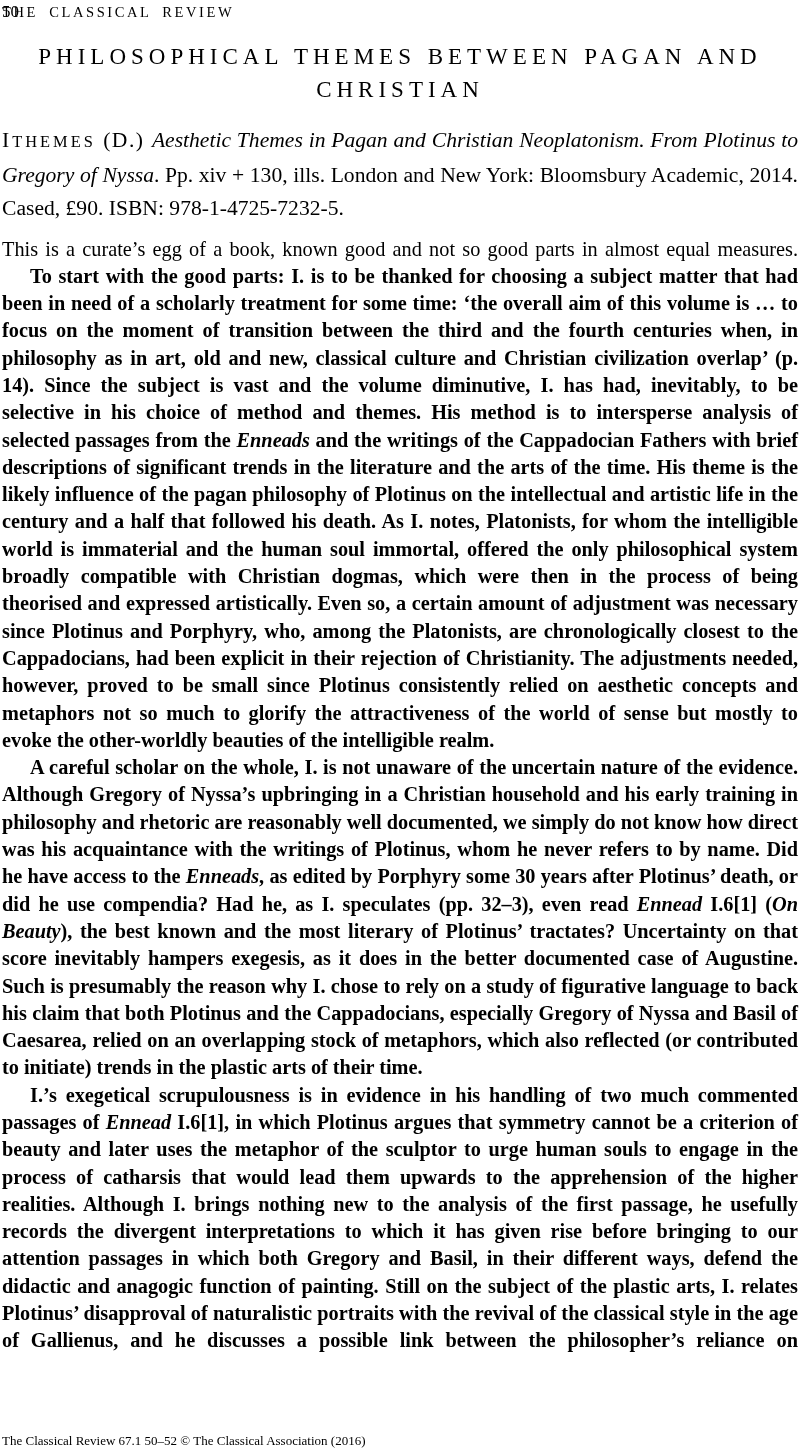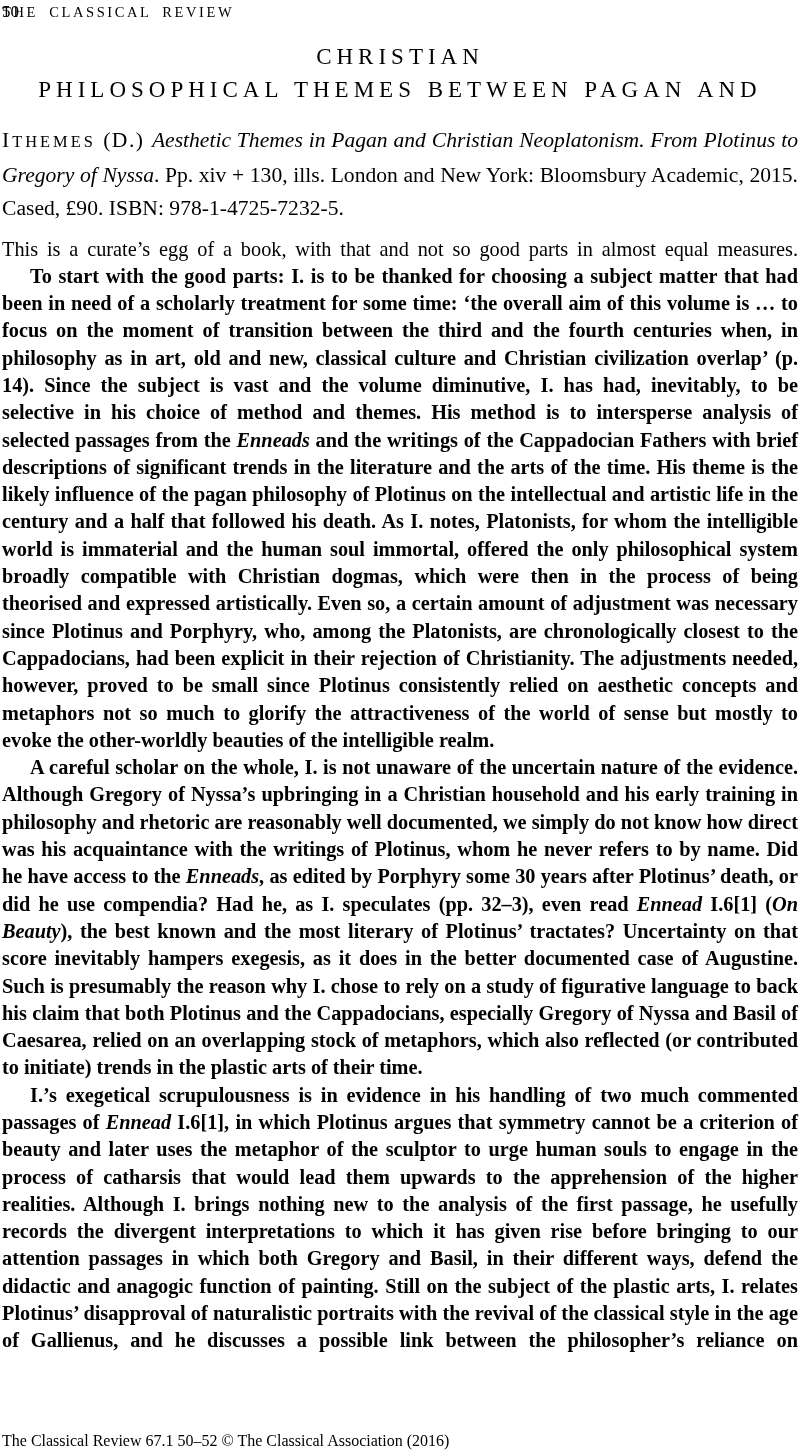--- a/index.html
+++ b/index.html
@@ -71,44 +71,44 @@
     line-height: 27.3px;
     text-align: justify;
   }
   .body-para { margin: 0; }
   .body-para.indent { text-indent: 28px; font-weight: bold; }
   .body-para.fill { text-align-last: justify; }
   .page-footer {
     position: absolute;
     left: 2px;
     bottom: 4px;
-    font-size: 16px;
+    font-size: 13px;
     line-height: 20px;
   }
 </style>
 </head>
 <body>
 
 <div class="page">
 
   <div class="running-header">
     <span class="page-number">50</span>
     <span class="journal-name">THE CLASSICAL REVIEW</span>
   </div>
 
   <h1 class="article-title">
+    <div>PHILOSOPHICAL THEMES BETWEEN PAGAN AND</div>
     <div>CHRISTIAN</div>
-    <div>PHILOSOPHICAL THEMES BETWEEN PAGAN AND</div>
   </h1>
 
-  <p class="citation"><span class="seg seg-cap">I</span><span class="seg seg-sc">THEMES</span><span class="seg seg-spaced"> (D.) </span><span class="seg seg-i">Aesthetic Themes in Pagan and Christian Neoplatonism. From Plotinus to Gregory of Nyssa</span><span class="seg">. Pp. xiv + 130, ills. London and New York: Bloomsbury Academic, 2015. Cased, £90. ISBN: 978-1-4725-7232-5.</span></p>
+  <p class="citation"><span class="seg seg-cap">I</span><span class="seg seg-sc">THEMES</span><span class="seg seg-spaced"> (D.) </span><span class="seg seg-i">Aesthetic Themes in Pagan and Christian Neoplatonism. From Plotinus to Gregory of Nyssa</span><span class="seg">. Pp. xiv + 130, ills. London and New York: Bloomsbury Academic, 2014. Cased, £90. ISBN: 978-1-4725-7232-5.</span></p>
 
 
   <div class="review-body">
-      <p class="body-para fill"><span class="seg">This is a curate’s egg of a book, with that and not so good parts in almost equal measures.</span></p>
+      <p class="body-para fill"><span class="seg">This is a curate’s egg of a book, known good and not so good parts in almost equal measures.</span></p>
       <p class="body-para indent"><span class="seg">To start with the good parts: I. is to be thanked for choosing a subject matter that had been in need of a scholarly treatment for some time: ‘the overall aim of this volume is … to focus on the moment of transition between the third and the fourth centuries when, in philosophy as in art, old and new, classical culture and Christian civilization overlap’ (p. 14). Since the subject is vast and the volume diminutive, I. has had, inevitably, to be selective in his choice of method and themes. His method is to intersperse analysis of selected passages from the </span><span class="seg seg-i">Enneads</span><span class="seg"> and the writings of the Cappadocian Fathers with brief descriptions of significant trends in the literature and the arts of the time. His theme is the likely influence of the pagan philosophy of Plotinus on the intellectual and artistic life in the century and a half that followed his death. As I. notes, Platonists, for whom the intelligible world is immaterial and the human soul immortal, offered the only philosophical system broadly compatible with Christian dogmas, which were then in the process of being theorised and expressed artistically. Even so, a certain amount of adjustment was necessary since Plotinus and Porphyry, who, among the Platonists, are chronologically closest to the Cappadocians, had been explicit in their rejection of Christianity. The adjustments needed, however, proved to be small since Plotinus consistently relied on aesthetic concepts and metaphors not so much to glorify the attractiveness of the world of sense but mostly to evoke the other-worldly beauties of the intelligible realm.</span></p>
       <p class="body-para indent"><span class="seg">A careful scholar on the whole, I. is not unaware of the uncertain nature of the evidence. Although Gregory of Nyssa’s upbringing in a Christian household and his early training in philosophy and rhetoric are reasonably well documented, we simply do not know how direct was his acquaintance with the writings of Plotinus, whom he never refers to by name. Did he have access to the </span><span class="seg seg-i">Enneads</span><span class="seg">, as edited by Porphyry some 30 years after Plotinus’ death, or did he use compendia? Had he, as I. speculates (pp. 32–3), even read </span><span class="seg seg-i">Ennead</span><span class="seg"> I.6[1] (</span><span class="seg seg-i">On Beauty</span><span class="seg">), the best known and the most literary of Plotinus’ tractates? Uncertainty on that score inevitably hampers exegesis, as it does in the better documented case of Augustine. Such is presumably the reason why I. chose to rely on a study of figurative language to back his claim that both Plotinus and the Cappadocians, especially Gregory of Nyssa and Basil of Caesarea, relied on an overlapping stock of metaphors, which also reflected (or contributed to initiate) trends in the plastic arts of their time.</span></p>
       <p class="body-para indent fill"><span class="seg">I.’s exegetical scrupulousness is in evidence in his handling of two much commented passages of </span><span class="seg seg-i">Ennead</span><span class="seg"> I.6[1], in which Plotinus argues that symmetry cannot be a criterion of beauty and later uses the metaphor of the sculptor to urge human souls to engage in the process of catharsis that would lead them upwards to the apprehension of the higher realities. Although I. brings nothing new to the analysis of the first passage, he usefully records the divergent interpretations to which it has given rise before bringing to our attention passages in which both Gregory and Basil, in their different ways, defend the didactic and anagogic function of painting. Still on the subject of the plastic arts, I. relates Plotinus’ disapproval of naturalistic portraits with the revival of the classical style in the age of Gallienus, and he discusses a possible link between the philosopher’s reliance on</span></p>
     </div>
 
   <div class="page-footer">The Classical Review 67.1 50–52 © The Classical Association (2016)</div>
 
 </div>
 
 </body></html>

